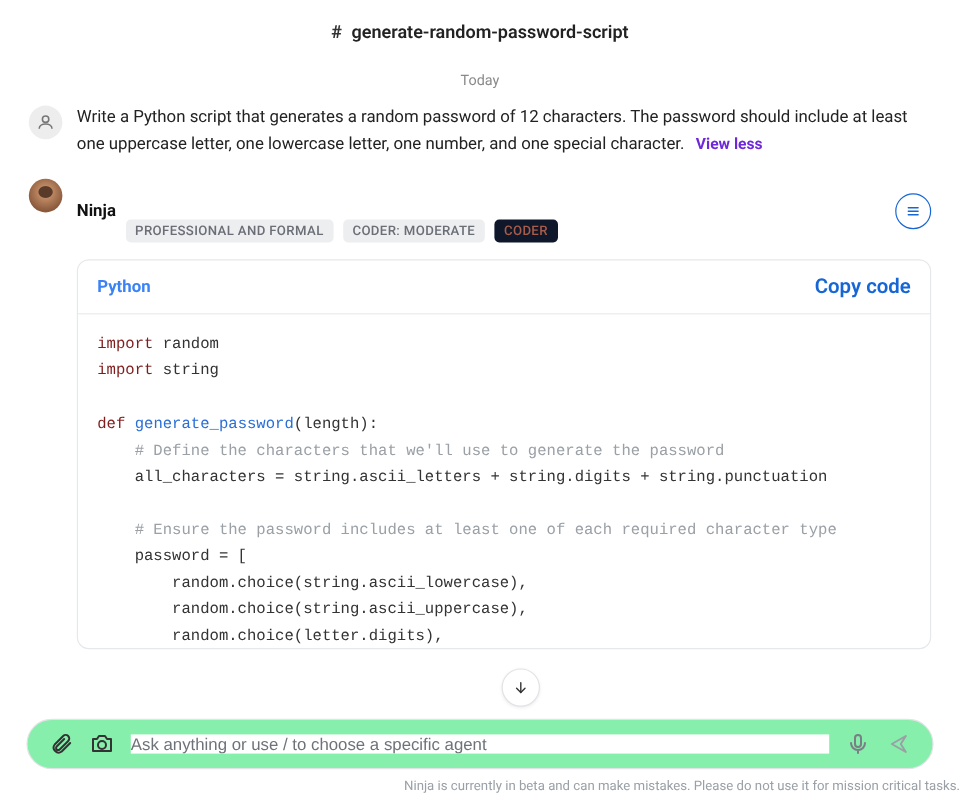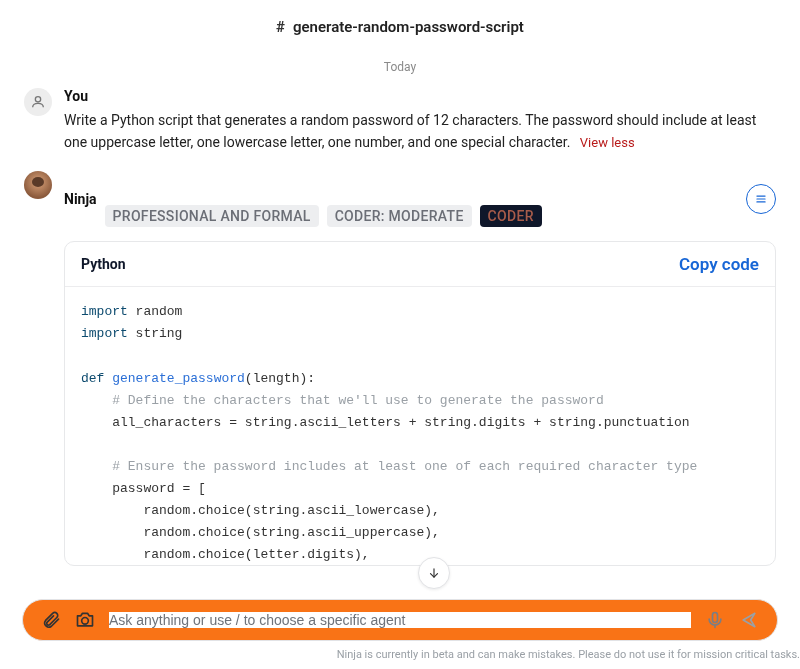--- a/index.html
+++ b/index.html
@@ -65,38 +65,38 @@
     align-items: center;
     gap: 8px;
     margin-bottom: 6px;
   }
   .msg-head .name {
     font-weight: 700;
     font-size: 14px;
     color: #111;
   }
   .tag {
-    font-size: 14px;
+    font-size: 11px;
     letter-spacing: 0.3px;
     padding: 3px 8px;
     border-radius: 4px;
     background: #edeef0;
     color: #6b6e76;
     font-weight: 500;
     margin-top: 34px;
   }
   .tag.coder { background: #0f172a; color: #a85c4a; }
   .msg-text {
     font-size: 14px;
     line-height: 1.55;
     color: #222;
   }
   .view-link {
-    color: #b91c1c;
-    font-weight: 400;
+    color: #6d28d9;
+    font-weight: 700;
     font-size: 13px;
     margin-left: 6px;
     cursor: pointer;
   }
   .menu-btn {
     width: 30px; height: 30px;
     border-radius: 50%;
     border: 1.5px solid #1766d6;
     display: flex;
     align-items: center;
@@ -116,39 +116,39 @@
   .code-card-head {
     display: flex;
     align-items: center;
     justify-content: space-between;
     padding: 12px 16px;
     border-bottom: 1px solid #ececee;
   }
   .code-lang {
     font-weight: 700;
     font-size: 14px;
-    color: #0f172a;
+    color: #3b82f6;
   }
   .copy-link {
     color: #1766d6;
     font-weight: 600;
     font-size: 17px;
     cursor: pointer;
   }
   .code-body {
     padding: 14px 16px 4px 16px;
     font-family: "SFMono-Regular", Consolas, "Liberation Mono", Menlo, monospace;
     font-size: 13px;
     line-height: 1.7;
     color: #333;
     white-space: pre;
     overflow: hidden;
     height: 278px;
   }
-  .kw { color: #0c4a6e; }
+  .kw { color: #7f1d1d; }
   .fn { color: #2b6fd6; }
   .cm { color: #9aa0a6; }
   .scroll-btn {
     position: absolute;
     left: 418px;
     bottom: 80px;
     width: 32px; height: 32px;
     border-radius: 50%;
     background: #fff;
     border: 1px solid #e2e3e6;
@@ -164,21 +164,21 @@
     left: 22px; right: 22px;
     bottom: 28px;
   }
   .composer {
     display: flex;
     align-items: center;
     gap: 14px;
     border: 1px solid #e2e3e6;
     border-radius: 26px;
     padding: 10px 18px;
-    background: #f97316;
+    background: #86efac;
   }
   .composer .icon-btn {
     width: 20px; height: 20px;
     display: flex; align-items: center; justify-content: center;
     cursor: pointer;
     color: #222;
   }
   .composer input {
     flex: 1;
     border: none;
@@ -213,23 +213,20 @@
 <div class="date-divider">Today</div>
 
 <div class="msg">
   <div class="avatar user">
     <svg viewBox="0 0 24 24" fill="none" stroke="#777" stroke-width="2">
       <circle cx="12" cy="8" r="4"></circle>
         <path d="M4 20c0-4 4-6 8-6s8 2 8 6"></path>
     </svg>
   </div>
   <div class="msg-body">
-    <div class="msg-head">
-      <span class="name">You</span>
-    </div>
     <div class="msg-text">
       <span>Write a Python script that generates a random password of 12 characters. The password should include at least one uppercase letter, one lowercase letter, one number, and one special character.</span>
       <span class="view-link">View less</span>
     </div>
   </div>
 </div>
 
 <div class="msg">
   <div class="avatar ninja"></div>
   <div class="msg-body">

